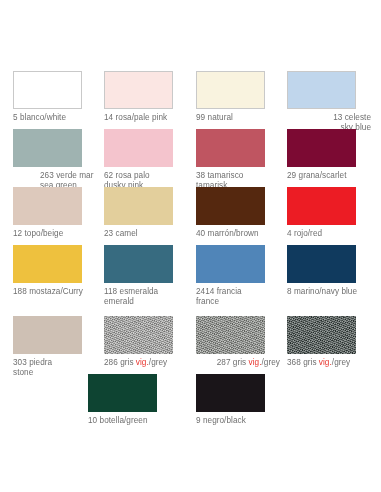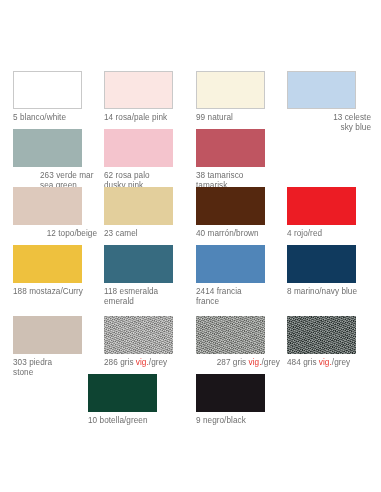--- a/index.html
+++ b/index.html
@@ -87,21 +87,25 @@
     <div class="swatch-cell" style="left: 104px; top: 129px;">
       <div class="swatch-chip" style="background: rgb(244, 196, 205); width: 69px; height: 38px;"></div>
       <div class="swatch-label" style="color: rgb(111, 111, 111);">62 rosa palo
 dusky pink</div>
     </div>
     <div class="swatch-cell" style="left: 196px; top: 129px;">
       <div class="swatch-chip" style="background: rgb(191, 85, 97); width: 69px; height: 38px;"></div>
       <div class="swatch-label" style="color: rgb(111, 111, 111);">38 tamarisco
 tamarisk</div>
     </div>
-    <div class="swatch-cell" style="left: 13px; top: 187px; text-align: right;">
+    <div class="swatch-cell" style="left: 287px; top: 129px;">
+      <div class="swatch-chip" style="background: rgb(124, 10, 51); width: 69px; height: 38px;"></div>
+      <div class="swatch-label" style="color: rgb(111, 111, 111);">29 grana/scarlet</div>
+    </div>
+    <div class="swatch-cell" style="left: 13px; top: 187px;">
       <div class="swatch-chip" style="background: rgb(221, 201, 188); width: 69px; height: 38px;"></div>
       <div class="swatch-label" style="color: rgb(111, 111, 111);">12 topo/beige</div>
     </div>
     <div class="swatch-cell" style="left: 104px; top: 187px;">
       <div class="swatch-chip" style="background: rgb(227, 207, 156); width: 69px; height: 38px;"></div>
       <div class="swatch-label" style="color: rgb(111, 111, 111);">23 camel</div>
     </div>
     <div class="swatch-cell" style="left: 196px; top: 187px;">
       <div class="swatch-chip" style="background: rgb(85, 40, 15); width: 69px; height: 38px;"></div>
       <div class="swatch-label" style="color: rgb(111, 111, 111);">40 marrón/brown</div>
@@ -136,21 +140,21 @@
     <div class="swatch-cell" style="left: 104px; top: 316px;">
       <div class="swatch-chip melange" style="background: rgb(168, 168, 166); width: 69px; height: 38px;"></div>
       <div class="swatch-label" style="color: rgb(111, 111, 111);"><span>286 gris </span><span class="vig" style="color: rgb(232, 53, 46);">vig.</span><span>/grey</span></div>
     </div>
     <div class="swatch-cell" style="left: 196px; top: 316px;">
       <div class="swatch-chip melange" style="background: rgb(138, 141, 136); width: 69px; height: 38px;"></div>
       <div class="swatch-label" style="color: rgb(111, 111, 111); text-align: right;"><span>287 gris </span><span class="vig" style="color: rgb(232, 53, 46);">vig.</span><span>/grey</span></div>
     </div>
     <div class="swatch-cell" style="left: 287px; top: 316px;">
       <div class="swatch-chip melange" style="background: rgb(55, 66, 63); width: 69px; height: 38px;"></div>
-      <div class="swatch-label" style="color: rgb(111, 111, 111);"><span>484 gris </span><span class="vig" style="color: rgb(232, 53, 46);">vig.</span><span>/grey</span></div>
+      <div class="swatch-label" style="color: rgb(111, 111, 111);"><span>368 gris </span><span class="vig" style="color: rgb(232, 53, 46);">vig.</span><span>/grey</span></div>
     </div>
     <div class="swatch-cell" style="left: 88px; top: 374px;">
       <div class="swatch-chip" style="background: rgb(14, 68, 50); width: 69px; height: 38px;"></div>
       <div class="swatch-label" style="color: rgb(111, 111, 111);">10 botella/green</div>
     </div>
     <div class="swatch-cell" style="left: 196px; top: 374px;">
       <div class="swatch-chip" style="background: rgb(26, 21, 25); width: 69px; height: 38px;"></div>
       <div class="swatch-label" style="color: rgb(111, 111, 111);">9 negro/black</div>
     </div>
   </div>

